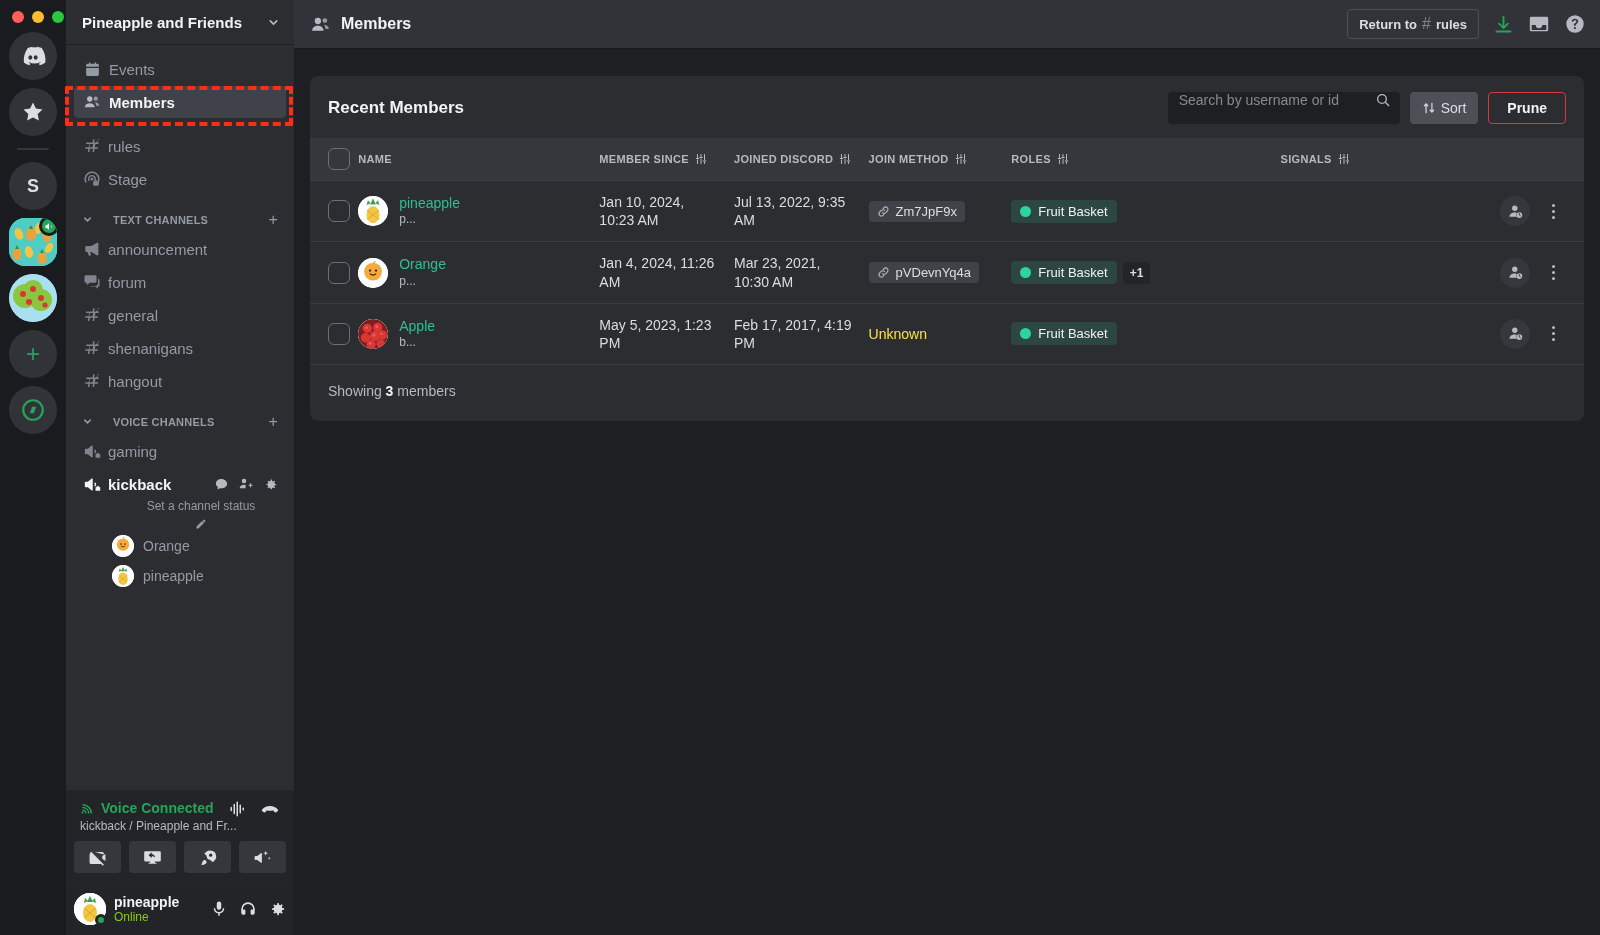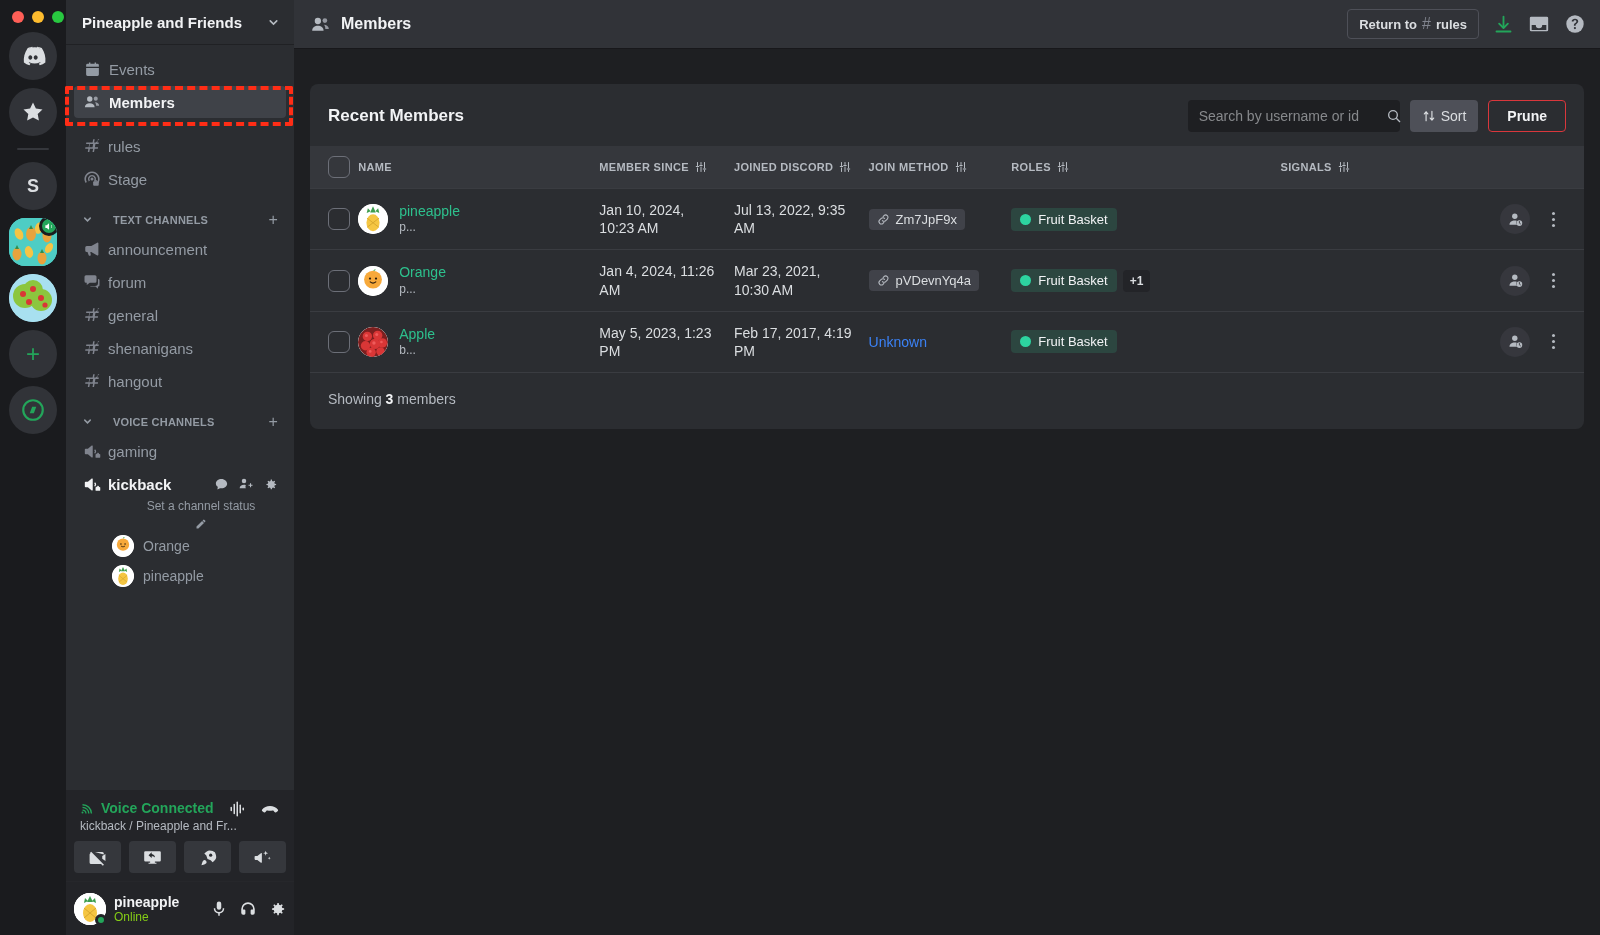--- a/index.html
+++ b/index.html
@@ -130,30 +130,30 @@
   .tb-right { margin-left: auto; display: flex; align-items: center; gap: 14px; }
   .return-btn {
     border: 1px solid #4e5058; border-radius: 4px; height: 30px;
     display: flex; align-items: center; gap: 5px; padding: 0 11px;
     font-size: 13px; font-weight: bold; color: #dbdee1; cursor: pointer;
   }
   .return-hash { color: #80848e; font-size: 16px; font-weight: normal; }
   .tb-icon { cursor: pointer; display: flex; align-items: center; }
 
   .content { padding: 28px 16px 0 16px; overflow: hidden; }
-  .card { background: #2b2d31; border-radius: 8px; overflow: hidden; margin-top: 8px; }
+  .card { background: #2b2d31; border-radius: 8px; overflow: hidden; }
 
   .card-head {
     display: flex; align-items: center; padding: 16px 18px 14px 18px;
   }
   .card-title { font-size: 17px; font-weight: bold; color: #f2f3f5; }
   .card-tools { margin-left: auto; display: flex; align-items: center; gap: 10px; }
   .search-box {
-    width: 212px; height: 32px; background: #1e1f22; border-radius: 4px;
-    display: flex; align-items: center; padding: 0 9px 0 11px; gap: 6px;
+    width: 232px; height: 32px; background: #1e1f22; border-radius: 4px;
+    display: flex; align-items: flex-start; padding: 0 9px 0 11px; gap: 6px;
   }
   .search-box input {
     flex: 1; background: transparent; border: none; outline: none;
     color: #dbdee1; font-size: 14px; font-family: "Liberation Sans", sans-serif;
   }
   .search-box input::placeholder { color: #87898c; }
   .sort-btn {
     height: 32px; background: #4e5058; border-radius: 4px; color: #dbdee1;
     display: flex; align-items: center; gap: 5px; padding: 0 12px;
     font-size: 14px; font-weight: 500; cursor: pointer;
@@ -193,21 +193,21 @@
   }
   .name-cell { display: flex; align-items: center; gap: 11px; }
   .avatar { width: 30px; height: 30px; border-radius: 50%; overflow: hidden; background: #fff; flex-shrink: 0; }
   .nm-primary { color: #2dc08d; font-size: 14px; line-height: 1.25; }
   .nm-secondary { color: #b5bac1; font-size: 12px; line-height: 1.25; }
   .date { color: #dbdee1; font-size: 14px; line-height: 1.3; max-width: 116px; }
   .invite {
     display: inline-flex; align-items: center; gap: 6px; background: #404249;
     border-radius: 4px; padding: 3px 8px; font-size: 13px; color: #dbdee1;
   }
-  .unknown { color: #3b82f6; font-size: 14px; }
+  .unknown { color: #fde047; font-size: 14px; }
   .role-wrap { display: flex; align-items: center; gap: 6px; }
   .role-pill {
     display: inline-flex; align-items: center; gap: 7px; background: #2c4640;
     border-radius: 4px; padding: 4px 9px; font-size: 13px; color: #f2f3f5;
   }
   .role-dot { width: 11px; height: 11px; border-radius: 50%; background: #2dd4a0; }
   .role-more {
     background: #232428; border-radius: 4px; padding: 4px 7px;
     font-size: 12px; font-weight: bold; color: #dbdee1;
   }

